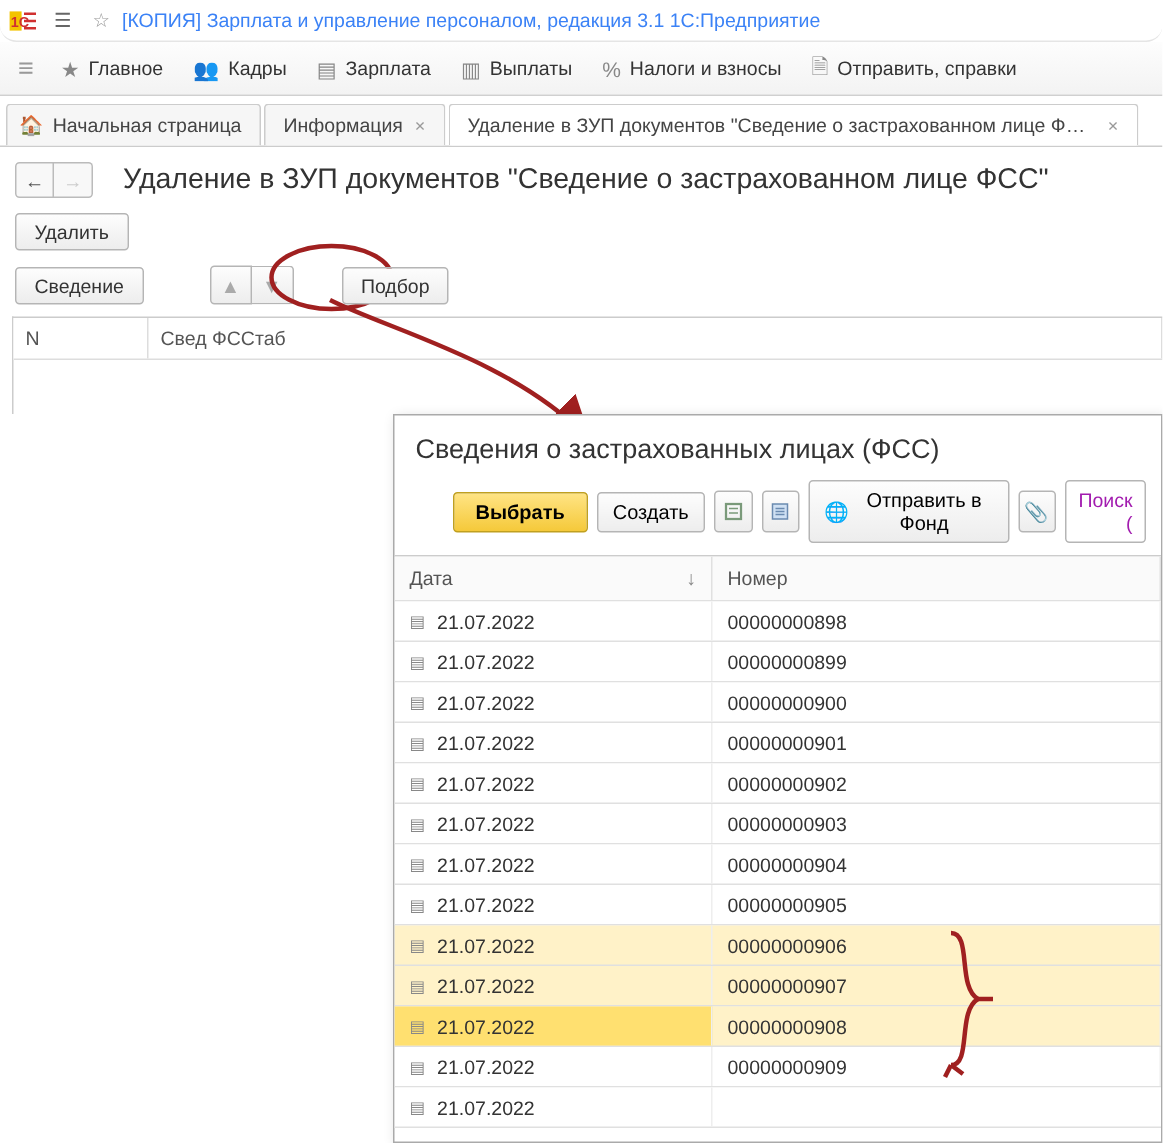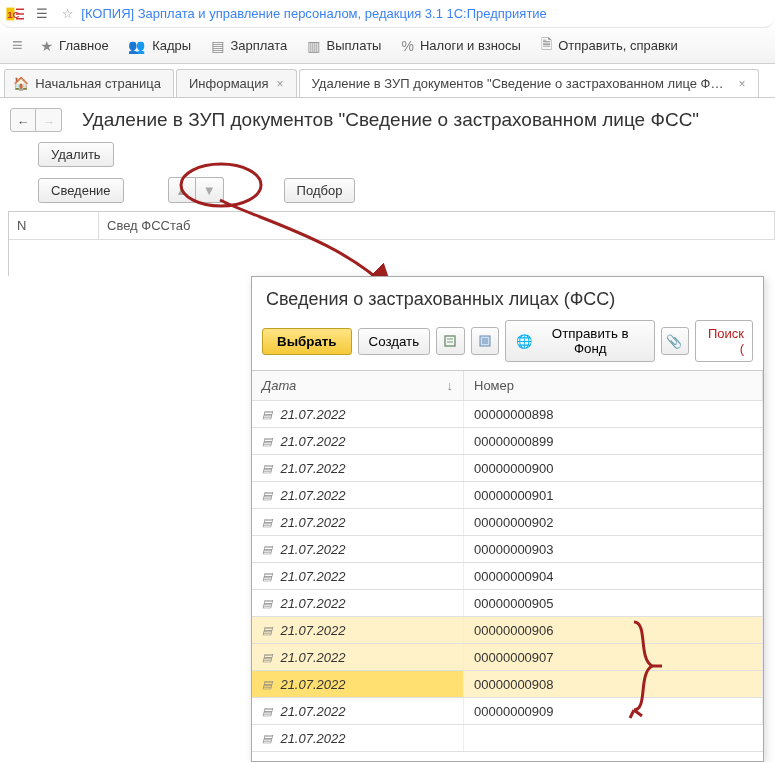--- a/index.html
+++ b/index.html
@@ -101,21 +101,20 @@
   
   .btnrow { padding: 4px 10px 6px 10px; display:flex; align-items:center; gap:10px;}
   .btn {
     border:1px solid #b5b5b5;
     background: linear-gradient(#fdfdfd,#ededed);
     padding: 4px 12px;
     border-radius:3px;
     cursor:pointer;
     font-size:13px;
     color:#333;
-    margin-left:28px;
   }
   .btn-icon {
     border:1px solid #b5b5b5;
     background: linear-gradient(#fdfdfd,#ededed);
     width:28px;height:26px;
     display:flex;align-items:center;justify-content:center;
     border-radius:3px; cursor:pointer; color:#aaa;
   }
   .btn-group-tight{display:flex;}
   .btn-group-tight .btn-icon:first-child{border-radius:3px 0 0 3px;}
@@ -136,58 +135,58 @@
     display:flex; background:#fff; border-bottom:1px solid #ddd;
   }
   .th {
     padding:6px 8px; font-size:13px; color:#555;
     border-right:1px solid #ddd;
   }
 
   
   .modal {
     position:absolute;
-    left:251px; top:276px;
+    left:262px; top:276px;
     width:513px; height:486px;
     background:#fff;
     border:1px solid #aaa;
     box-shadow: 2px 2px 8px rgba(0,0,0,0.15);
     display:flex; flex-direction:column;
   }
   .modal-title {
     font-size:18px; color:#333;
     padding:12px 14px 10px 14px;
   }
   .modal-toolbar {
     display:flex; align-items:center; gap:6px;
     padding: 0 10px 8px 10px;
   }
   .btn-primary {
     border:1px solid #c0a020;
     background: linear-gradient(#ffe484,#f5c93a);
     font-weight:bold;
     padding:5px 14px;
-    border-radius:3px; cursor:pointer;
+    border-radius:3px; cursor:pointer;margin-left:29px;
   }
   .btn-sm {
     border:1px solid #b5b5b5;
     background:linear-gradient(#fdfdfd,#ededed);
     padding:5px 10px;border-radius:3px;cursor:pointer;
     display:flex;align-items:center;gap:4px;
   }
   .icon-sq {
     border:1px solid #b5b5b5;
     background:linear-gradient(#fdfdfd,#ededed);
     width:30px;height:28px;border-radius:3px;
     display:flex;align-items:center;justify-content:center;cursor:pointer;
     color:#7a9a7a;
   }
   .search-box{
     border:1px solid #b5b5b5; border-radius:3px;
-    padding:5px 8px; color:#b91c1c; background:#fff; width:60px;
+    padding:5px 8px; color:#a21caf; background:#fff; width:60px;
     cursor:text;
     text-align:right;
   }
 
   .grid {
     border-top:1px solid #ccc;
     flex:1; overflow:hidden;
     display:flex; flex-direction:column;
   }
   .grid-head, .grid-row {
@@ -201,21 +200,21 @@
   }
   .gc {
     padding:5px 10px; font-size:13px; color:#333;
     border-right:1px solid #eee;
     display:flex;align-items:center;gap:8px;
   }
   .doc-icon { color:#888; font-size:11px; }
   .grid-row { background:#fff; cursor:pointer; height:27px; }
   .grid-row.hl { background:#fff2c8; }
   .grid-row.sel .gc:first-child { background:#ffe070; }
-  .col-date{width:212px;font-style:italic;}
+  .col-date{width:212px;}
   .col-num{flex:1;}
 
   .arrow-svg { position:absolute; pointer-events:none; }
   .brace-svg { position:absolute; pointer-events:none; }
 </style>
 </head>
 <body>
 
 <div class="titlebar">
   <svg class="logo" viewBox="0 0 24 20">

